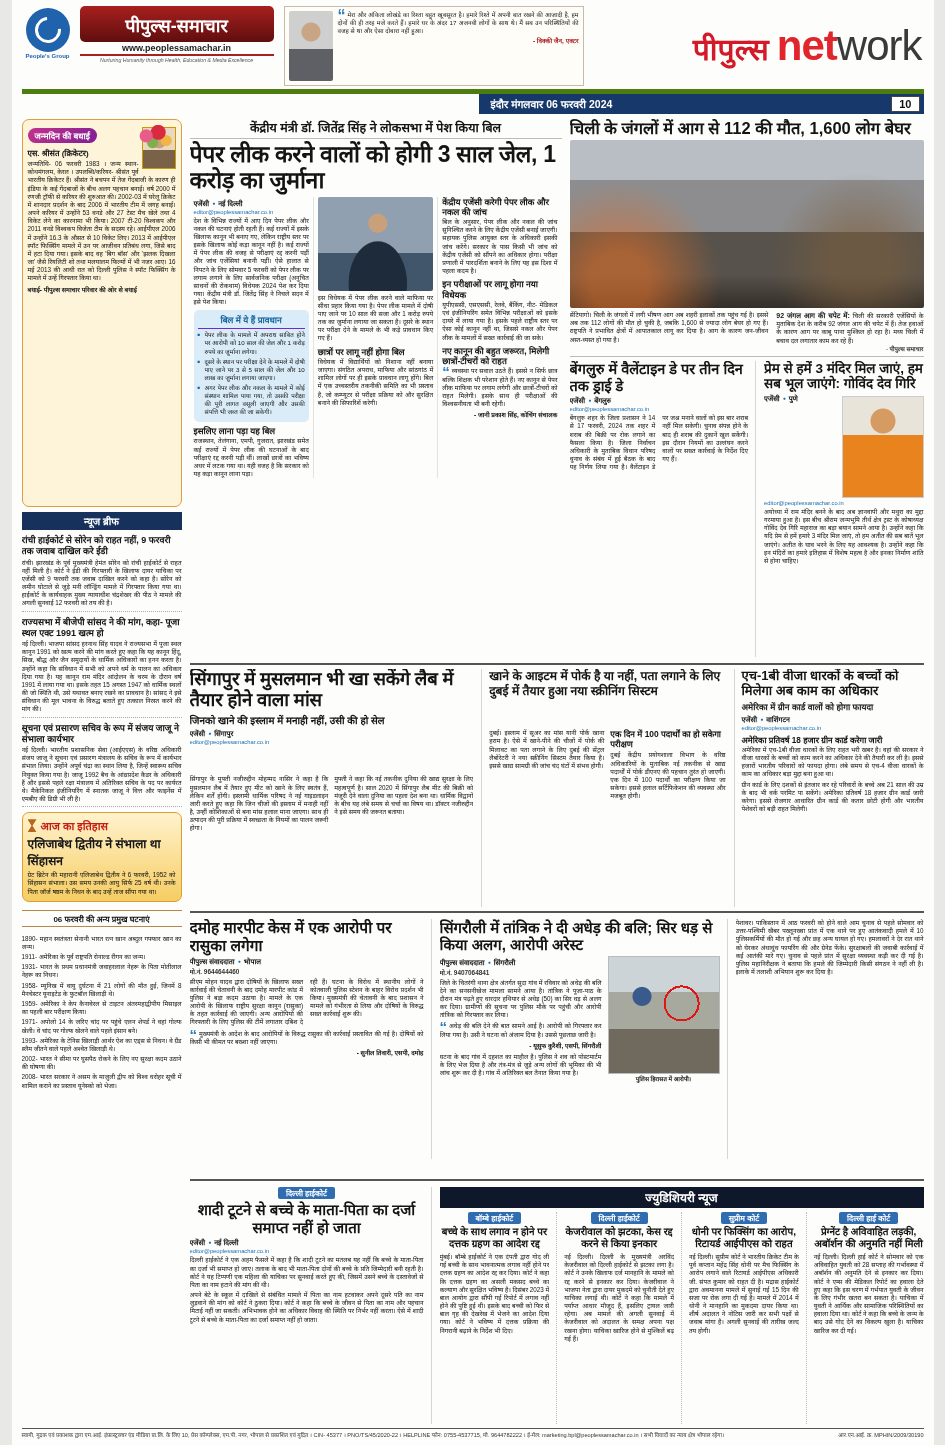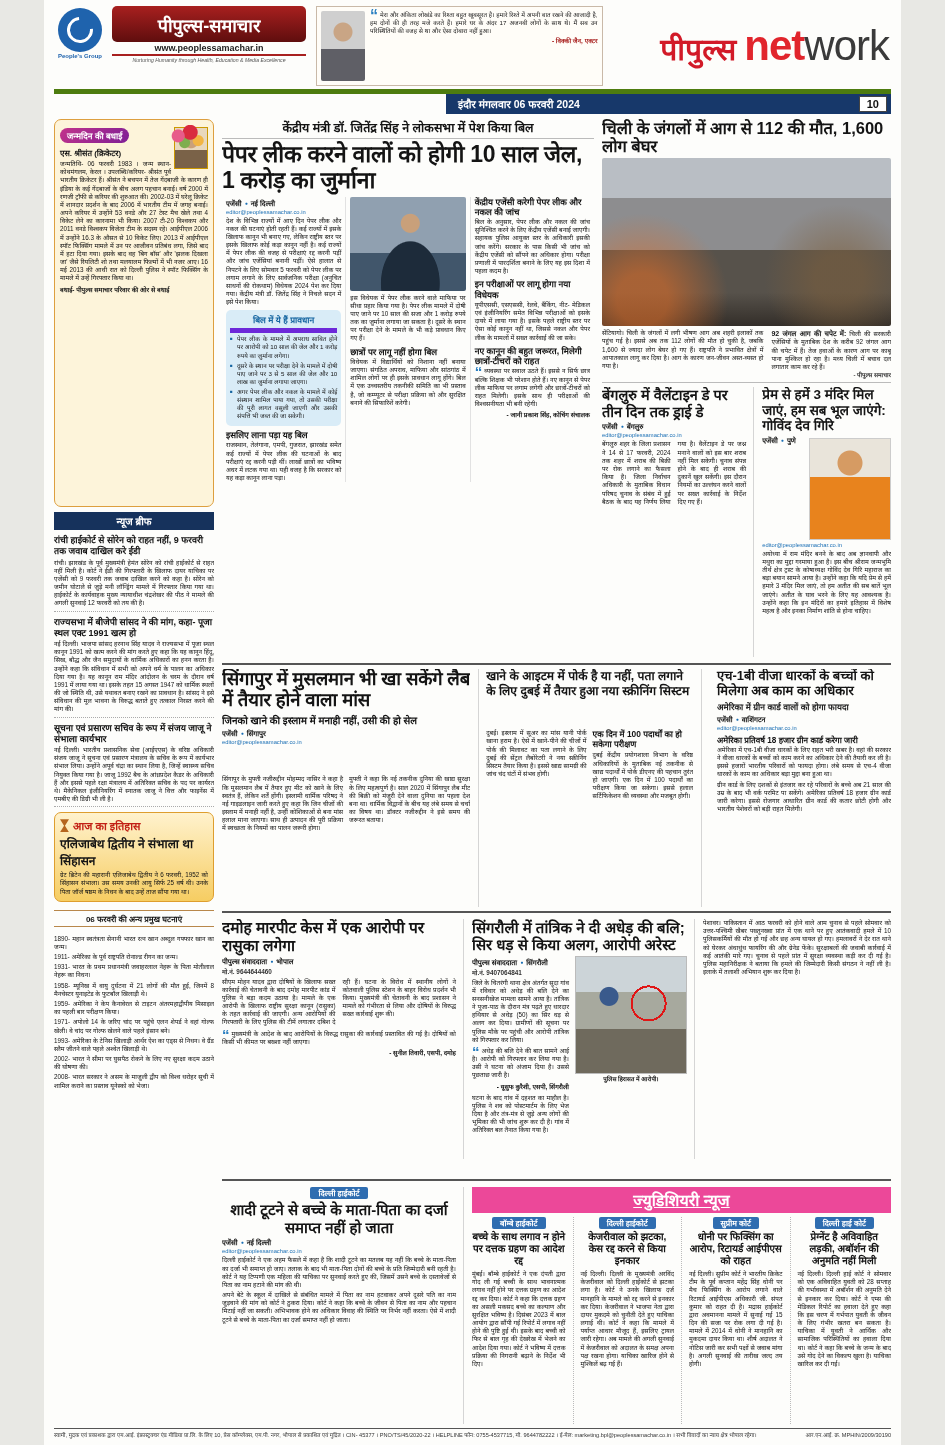--- a/index.html
+++ b/index.html
@@ -1,18 +1,18 @@
 <!DOCTYPE html>
 <html><head>
 <meta charset="utf-8">
 <style>
   * { margin:0; padding:0; box-sizing:border-box; }
   html,body { background:#e8e8e4; }
   body { font-family:"Liberation Sans","DejaVu Sans",sans-serif; color:#141414; }
-  .page { width:857px; height:1445px; background:#fdfdfb; margin:0 auto; padding:6px 10px; overflow:hidden; display:flex; flex-direction:column; }
+  .page { width:922px; height:1445px; background:#fdfdfb; margin:0 auto; padding:6px 10px; overflow:hidden; display:flex; flex-direction:column; }
 
   
   .hdr { display:flex; gap:10px; align-items:stretch; height:80px; }
   .hdr-left { width:252px; display:flex; gap:6px; }
   .logo-wrap { width:52px; text-align:center; }
   .logo-circle { width:44px; height:44px; border-radius:50%; background:#1f63ad; margin:2px auto 0; position:relative; }
   .logo-circle::after { content:""; position:absolute; inset:9px; border-radius:50%; border:3px solid #fff; border-top-color:transparent; transform:rotate(40deg); }
   .group-name { font-size:6px; font-weight:bold; color:#1f63ad; margin-top:1px; }
   .mast-stack { flex:1; display:flex; flex-direction:column; }
   .masthead { background:linear-gradient(180deg,#a8201f,#5f0e0e); color:#fff; font-weight:bold; font-size:18px; text-align:center; border-radius:5px; padding:7px 4px 5px; }
@@ -67,21 +67,21 @@
 
   
   .row1 { display:flex; gap:8px; height:538px; overflow:hidden; }
   .paper-leak { width:372px; flex:none; overflow:hidden; }
   .kicker { text-align:center; font-size:12.5px; font-weight:bold; padding-bottom:2px; }
   .pl-head { font-size:23px; font-weight:bold; line-height:1.12; border-top:1px solid #bbb; padding-top:3px; margin-bottom:3px; letter-spacing:-0.3px; }
   .pl-grid { display:flex; }
   .plc { flex:1; padding:0 4px; overflow:hidden; }
   .plc + .plc { border-left:1px solid #e2e2e2; }
   .prov { background:#d9ecf7; border-radius:5px; padding:4px; margin:4px 0; }
-  .prov-title { color:#1464a0; font-weight:bold; font-size:8.6px; text-align:center; border-bottom:5px solid #6d28d9; padding-bottom:2px; margin-bottom:2px; }
+  .prov-title { color:#1464a0; font-weight:bold; font-size:8.6px; text-align:center; border-bottom:1px solid #6d28d9; padding-bottom:2px; margin-bottom:2px; }
   .prov li { list-style:none; font-size:6.2px; line-height:1.3; text-align:justify; margin-bottom:2px; padding-left:7px; position:relative; }
   .prov li::before { content:"\25A0"; color:#1464a0; font-size:4.5px; position:absolute; left:0; top:1px; }
   .photo-minister { height:94px; border-radius:2px; margin-bottom:3px;
     background:radial-gradient(circle at 52% 28%,#c9a07a 0 9px,transparent 10px),radial-gradient(ellipse at 52% 92%,#1d2b3a 0 34%,transparent 35%),linear-gradient(180deg,#90a0b0 0 60%,#41566b 60% 100%); }
 
   .right-stack { flex:1; display:flex; flex-direction:column; gap:4px; overflow:hidden; }
   .chile-head { font-size:16.5px; font-weight:bold; line-height:1.1; }
   .chile-photo { height:168px; border-radius:2px; margin-top:3px;
     background:radial-gradient(circle at 14% 84%,rgba(221,109,40,.6) 0 9%,transparent 30%),radial-gradient(circle at 82% 72%,rgba(125,95,60,.55) 0 9%,transparent 28%),linear-gradient(180deg,#b9bec4 0 24%,#8d8d8f 24% 55%,#57524b 55% 80%,#332e29 100%); }
   .chile-cap { display:flex; gap:8px; margin-top:3px; border-bottom:1px solid #bbb; padding-bottom:3px; }
@@ -102,21 +102,21 @@
   .row2 { display:flex; gap:8px; height:250px; border-top:2px solid #555; border-bottom:2px solid #555; padding:4px 0; overflow:hidden; }
   .singapore { flex:1; display:flex; gap:8px; overflow:hidden; }
   .sg-a { flex:1.2; overflow:hidden; }
   .sg-head { font-size:18.5px; font-weight:bold; line-height:1.12; letter-spacing:-0.2px; }
   .sg-deck { font-size:10px; font-weight:bold; margin:3px 0 2px; }
   .sg-b { flex:1; border-left:1px solid #d5d5d5; padding-left:7px; overflow:hidden; }
   .sgb-head { font-size:12.2px; font-weight:bold; line-height:1.2; margin-bottom:3px; }
   .sgb-cols { display:flex; gap:6px; }
   .sgb-cols > div { flex:1;margin-top:28px; }
   .sgb-sub { font-size:8.4px; font-weight:bold; line-height:1.2; margin-bottom:2px; }
-  .h1b { width:190px; flex:none; border-left:1px solid #d5d5d5; padding-left:15px; overflow:hidden; }
+  .h1b { width:190px; flex:none; border-left:1px solid #d5d5d5; padding-left:7px; overflow:hidden; }
   .h1b-head { font-size:13px; font-weight:bold; line-height:1.15; }
   .h1b-deck { font-size:8.6px; font-weight:bold; margin:2px 0; color:#222; }
   .h1b-sub { font-size:8.2px; font-weight:bold; margin:3px 0 1px; }
 
   
   .row3 { display:flex; gap:8px; height:262px; border-bottom:2px solid #555; padding-bottom:20px; overflow:hidden; }
   .damoh { width:242px; flex:none; border-right:1px solid #d5d5d5; padding-right:7px; overflow:hidden; }
   .damoh-head { font-size:15.5px; font-weight:bold; line-height:1.15; margin-bottom:2px; }
   .phone { font-size:6.4px; font-weight:bold; color:#333; margin-bottom:2px; }
   .singrauli { flex:1; border-right:1px solid #d5d5d5; padding-right:7px; overflow:hidden; }
@@ -129,21 +129,21 @@
   .photo-cap { font-size:6px; font-weight:bold; text-align:center; margin-top:1px; }
   .pak { width:188px; flex:none; overflow:hidden; }
   .pak-head { font-size:12.6px; font-weight:bold; line-height:1.2; margin-bottom:2px; }
 
   
   .row4 { display:flex; gap:8px; flex:1; overflow:hidden; }
   .marriage { width:242px; flex:none; border-right:1px solid #d5d5d5; padding-right:7px; overflow:hidden; }
   .kicker-chip { display:block; width:fit-content; margin:0 auto 2px; background:#2f6db0; color:#fff; font-size:7.8px; font-weight:bold; padding:1px 8px; border-radius:2px; }
   .m-head { font-size:15px; font-weight:bold; line-height:1.18; text-align:center; margin-bottom:2px; }
   .judiciary { flex:1; display:flex; flex-direction:column; overflow:hidden; }
-  .jud-bar { background:#ec4899; color:#fff; font-size:16px; font-weight:bold; text-align:center; padding:2px;text-decoration:underline; }
+  .jud-bar { background:#0f172a; color:#fff; font-size:12px; font-weight:bold; text-align:center; padding:2px; }
   .jud-cols { display:flex; gap:7px; flex:1; margin-top:4px; overflow:hidden; }
   .jud-col { flex:1; overflow:hidden; }
   .jud-col + .jud-col { border-left:1px dotted #bbb; padding-left:7px; }
   .jud-head { font-size:10px; font-weight:bold; text-align:center; line-height:1.2; margin:2px 0 3px; }
 
   .footer { border-top:1.5px solid #555; margin-top:4px; padding-top:2px; font-size:5.6px; color:#333; display:flex; justify-content:space-between; gap:10px; }
 </style>
 </head>
 <body>
 
@@ -231,21 +231,21 @@
         <li class="body">2002- भारत ने सीमा पर घुसपैठ रोकने के लिए नए सुरक्षा कदम उठाने की घोषणा की।</li>
         <li class="body">2008- भारत सरकार ने असम के माजुली द्वीप को विश्व धरोहर सूची में शामिल कराने का प्रस्ताव यूनेस्को को भेजा।</li>
       </ul>
     </aside>
 
     <main class="main-col">
 
       <div class="row1">
         <article class="paper-leak">
           <div class="kicker">केंद्रीय मंत्री डॉ. जितेंद्र सिंह ने लोकसभा में पेश किया बिल</div>
-          <h1 class="pl-head">पेपर लीक करने वालों को होगी 10 साल जेल, 1 करोड़ का जुर्माना</h1>
+          <h1 class="pl-head">पेपर लीक करने वालों को होगी 3 साल जेल, 1 करोड़ का जुर्माना</h1>
           <div class="pl-grid">
             <div class="plc">
               <div class="byline-row">
                 <span>एजेंसी</span><span class="sep"></span><span>नई दिल्ली</span>
               </div>
               <div class="email">editor@peoplessamachar.co.in</div>
               <p class="body">देश के विभिन्न राज्यों में आए दिन पेपर लीक और नकल की घटनाएं होती रहती हैं। कई राज्यों में इसके खिलाफ कानून भी बनाए गए, लेकिन राष्ट्रीय स्तर पर इसके खिलाफ कोई कड़ा कानून नहीं है। कई राज्यों में पेपर लीक की वजह से परीक्षाएं रद्द करनी पड़ीं और जांच एजेंसियां बनानी पड़ीं। ऐसे हालात से निपटने के लिए सोमवार 5 फरवरी को पेपर लीक पर लगाम लगाने के लिए सार्वजनिक परीक्षा (अनुचित साधनों की रोकथाम) विधेयक 2024 पेश कर दिया गया। केंद्रीय मंत्री डॉ. जितेंद्र सिंह ने निचले सदन में इसे पेश किया।</p>
               <div class="prov">
                 <div class="prov-title">बिल में ये हैं प्रावधान</div>
                 <ul>

